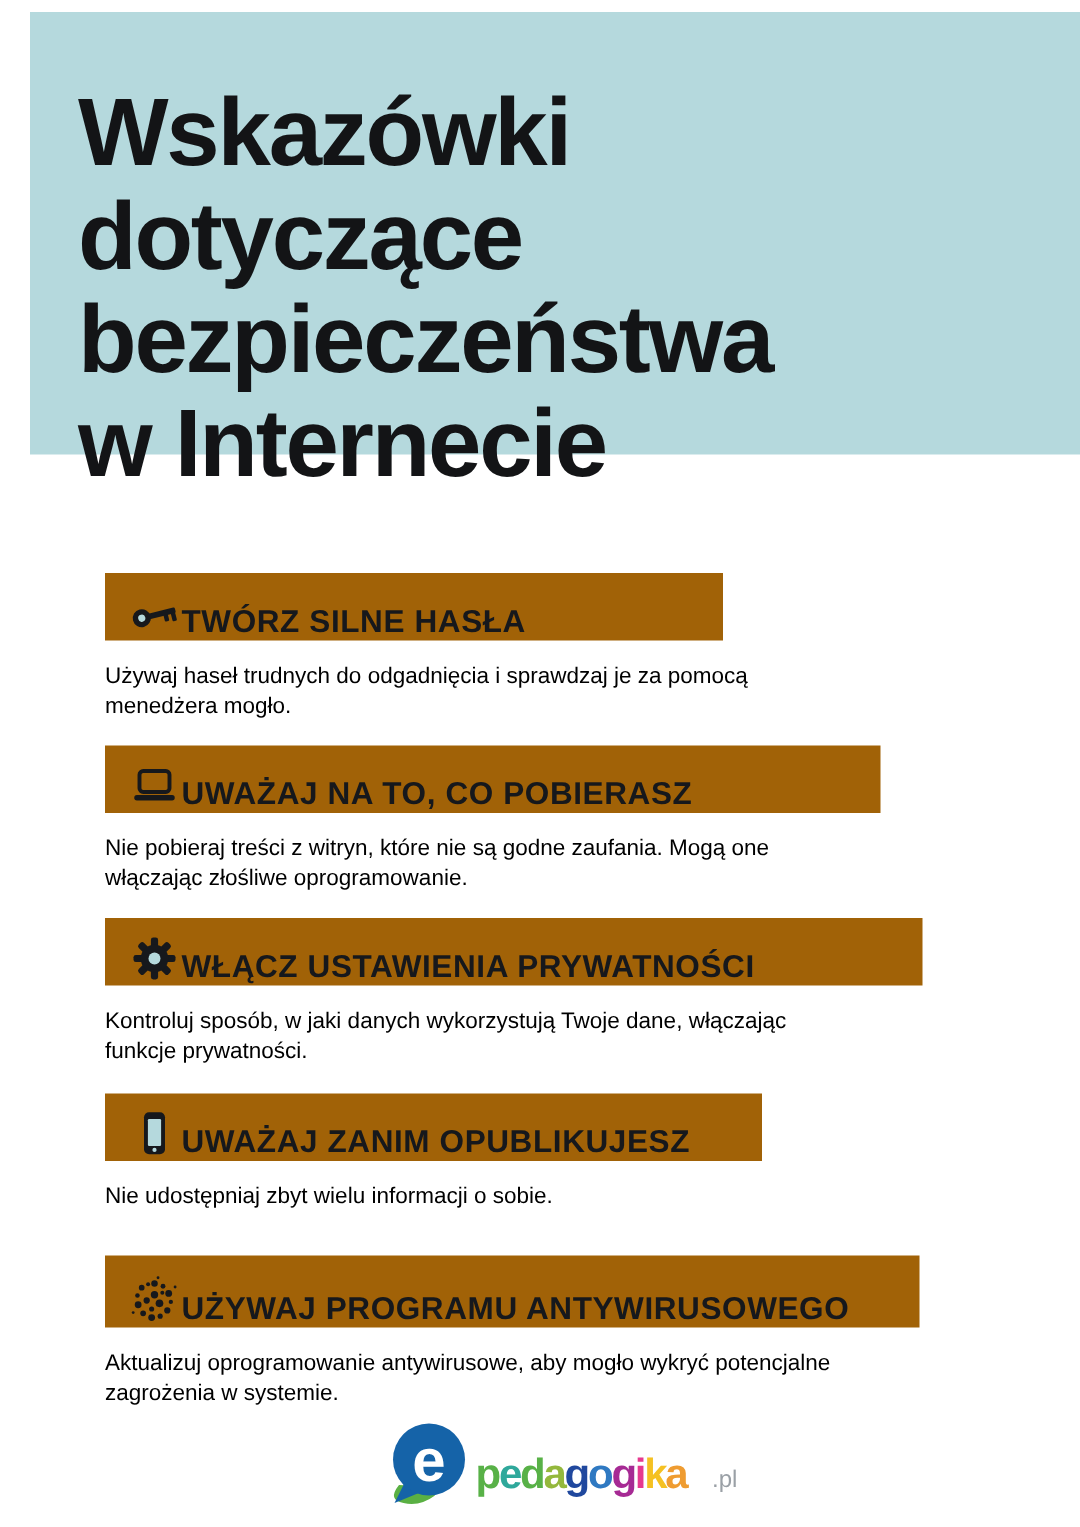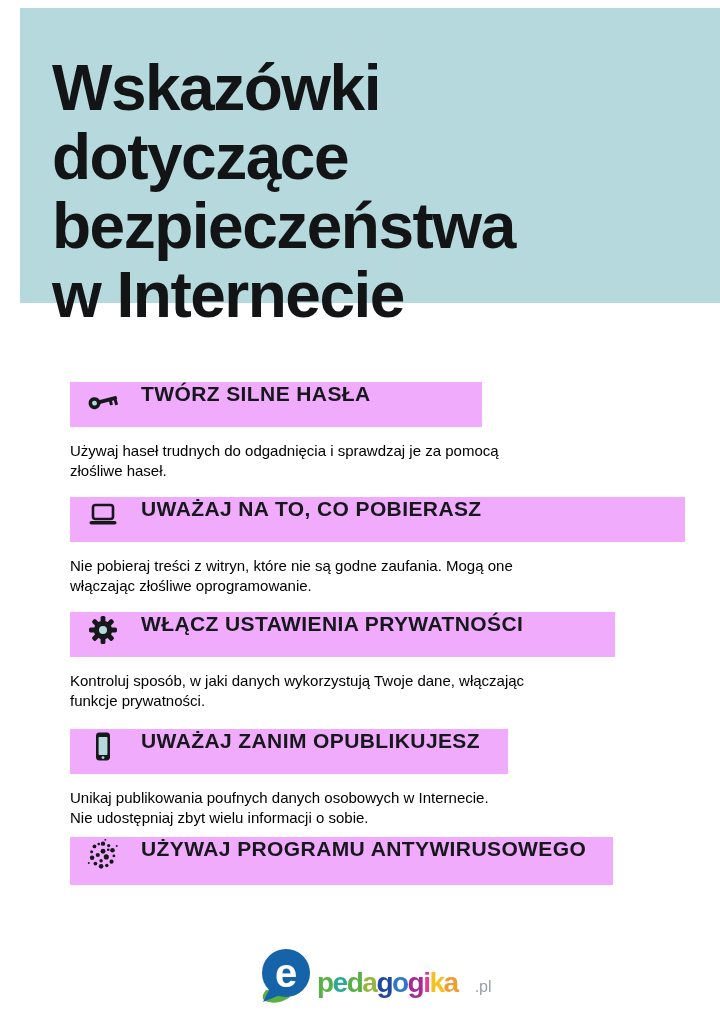--- a/index.html
+++ b/index.html
@@ -16,25 +16,25 @@
   .title{
     position:absolute;left:32px;top:46px;margin:0;
     font-size:64px;line-height:69px;font-weight:bold;
     letter-spacing:-1.5px;color:#131416;
   }
   .title span{display:block;}
   
   .tip{position:absolute;left:70px;}
   .s1{top:382px}.s2{top:497px}.s3{top:612px}.s4{top:729px}.s5{top:837px}
   .bar{
-    height:45px;background:#f0abfc;display:flex;align-items:flex-start;
-    padding-left:15px;box-sizing:border-box;gap:20px;
+    height:45px;background:#a16207;display:flex;align-items:flex-end;
+    padding-left:15px;box-sizing:border-box;
   }
   .s1 .bar{width:412px}
-  .s2 .bar{width:615px}
+  .s2 .bar{width:517px}
   .s3 .bar{width:545px}
   .s4 .bar{width:438px}
   .s5 .bar{width:543px;height:48px}
   .bar-icon{display:flex;align-items:center;justify-content:center;width:36px;height:36px;flex:0 0 auto;}
   .bar-icon svg{display:block;}
   .bar-label{
     font-size:21px;font-weight:bold;color:#16181c;letter-spacing:0.4px;
     white-space:nowrap;
   }
   .tip-body{
@@ -80,21 +80,21 @@
             <rect x="12" y="16.2" width="19" height="3.8" rx="1"></rect>
             <rect x="22.5" y="19.5" width="3" height="4.5" rx="0.8"></rect>
             <rect x="27.5" y="19.5" width="3" height="5.6" rx="0.8"></rect>
           </g>
         </svg>
       </span>
       <span class="bar-label">TWÓRZ SILNE HASŁA</span>
     </div>
     <p class="tip-body">
       <span>Używaj haseł trudnych do odgadnięcia i sprawdzaj je za pomocą</span>
-      <span>złośliwe haseł.</span>
+      <span>menedżera mogło.</span>
     </p>
   </section>
 
   <section class="tip s2">
     <div class="bar">
       <span class="bar-icon">
         <svg width="34" height="34" viewBox="0 0 34 34">
           <rect x="7" y="7" width="20" height="14" rx="2.5" fill="none" stroke="#16181c" stroke-width="2.6"></rect>
           <rect x="3.5" y="23" width="27" height="3.6" rx="1.8" fill="#16181c"></rect>
         </svg>
@@ -134,21 +134,20 @@
       <span class="bar-icon">
         <svg width="34" height="34" viewBox="0 0 34 34">
           <rect x="10" y="2.5" width="14" height="28" rx="3.4" fill="#16181c"></rect>
           <rect x="12.6" y="7" width="8.8" height="18" rx="0.8" fill="#b5d9dd"></rect>
           <circle cx="17" cy="27.6" r="1.4" fill="#b5d9dd"></circle>
         </svg>
       </span>
       <span class="bar-label">UWAŻAJ ZANIM OPUBLIKUJESZ</span>
     </div>
     <p class="tip-body">
-      <span>Unikaj publikowania poufnych danych osobowych w Internecie.</span>
       <span>Nie udostępniaj zbyt wielu informacji o sobie.</span>
     </p>
   </section>
 
   <section class="tip s5">
     <div class="bar">
       <span class="bar-icon">
         <svg width="38" height="38" viewBox="0 0 38 38">
           <g fill="#16181c">
             <circle cx="19" cy="7" r="2.3"></circle>
@@ -169,20 +168,24 @@
               <circle cx="17" cy="25" r="1.8"></circle>
             <circle cx="24.5" cy="13.5" r="1.4"></circle>
               <circle cx="33.5" cy="9.5" r="1"></circle>
             <circle cx="4" cy="27.5" r="1"></circle>
               <circle cx="21.5" cy="3" r="1"></circle>
           </g>
         </svg>
       </span>
       <span class="bar-label">UŻYWAJ PROGRAMU ANTYWIRUSOWEGO</span>
     </div>
+    <p class="tip-body">
+      <span>Aktualizuj oprogramowanie antywirusowe, aby mogło wykryć potencjalne</span>
+      <span>zagrożenia w systemie.</span>
+    </p>
   </section>
 
   <footer class="logo">
     <span class="logo-mark">
       <svg width="58" height="60" viewBox="0 0 58 60">
         <path d="M10 44 Q2 54 13 56 Q24 58.5 34 51 L29 45 Z" fill="#5ab043"></path>
         <path d="M14 42 L7 56 L24 49 Z" fill="#1563a8"></path>
         <circle cx="30" cy="27" r="24" fill="#1563a8"></circle>
         <text x="30" y="41" text-anchor="middle" font-family="Liberation Sans, sans-serif" font-size="40" font-weight="bold" fill="#ffffff">e</text>
       </svg>

